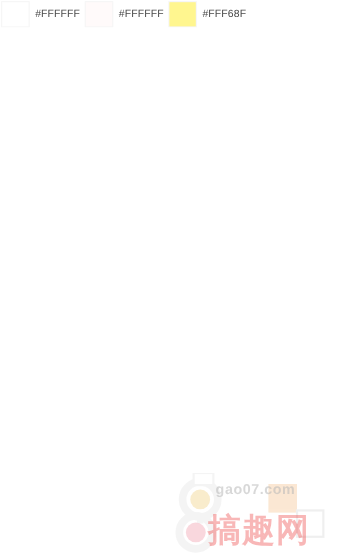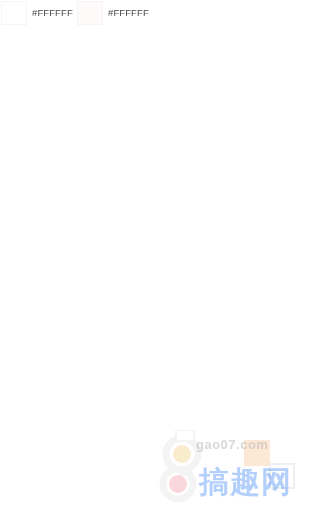--- a/index.html
+++ b/index.html
@@ -43,25 +43,25 @@
     position:absolute;
     left:152px;
     top:430px;
     width:152px;
     height:75px;
     pointer-events:none;
     opacity:.45;
   }
   #wm-text{
     position:absolute;
-    left:199px;
+    left:189px;
     top:462px;
     font-size:30px;
     font-weight:bold;
-    color:#3b82f6;
+    color:#ef4444;
     opacity:.38;
     letter-spacing:1px;
     pointer-events:none;
     white-space:nowrap;
   }
   #wm-url{
     position:absolute;
     left:196px;
     top:437px;
     font-size:13px;
@@ -77,20 +77,24 @@
 <body>
 
 <div id="grid">
     <div class="cell">
       <div class="swatch" style="background: rgb(255, 255, 255); outline: rgba(0, 0, 0, 0.04) solid 1px;"></div>
       <span class="hex">#FFFFFF</span>
     </div>
     <div class="cell">
       <div class="swatch" style="background: rgb(255, 250, 250); outline: rgba(0, 0, 0, 0.04) solid 1px;"></div>
       <span class="hex">#FFFFFF</span>
+    </div>
+    <div class="cell">
+      <div class="swatch" style="background: rgb(255, 246, 143); outline: rgba(0, 0, 0, 0.04) solid 1px;"></div>
+      <span class="hex">#FFF68F</span>
     </div>
     <div class="cell"></div>
     <div class="cell"></div>
     <div class="cell"></div>
     <div class="cell"></div>
     <div class="cell"></div>
     <div class="cell"></div>
     <div class="cell"></div>
     <div class="cell"></div>
     <div class="cell"></div>

